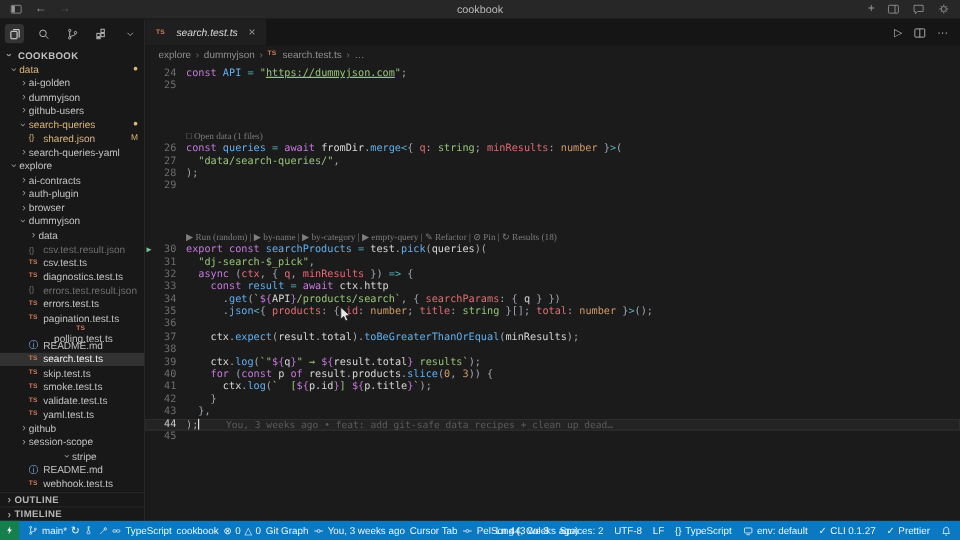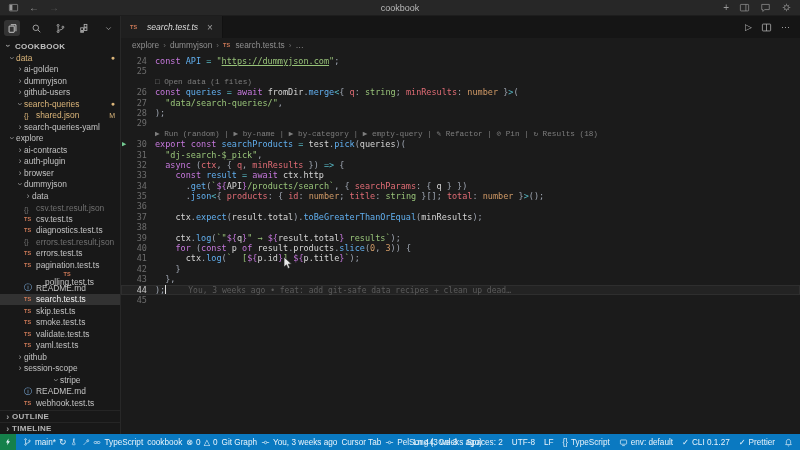--- a/index.html
+++ b/index.html
@@ -64,21 +64,21 @@
   
   .codearea { flex:1; position:relative; padding-top:4px; overflow:hidden;
     font-family:"DejaVu Sans Mono", monospace; font-size:8.5px; }
   .crow { height:10.4px; line-height:10.4px; display:flex; white-space:pre; }
   .crow.cur-line { background:rgba(255,255,255,0.035); box-shadow:inset 0 0 0 1px #2e2e2e; }
   .gut { width:26px; flex:0 0 26px; text-align:right; color:#6d6d6d; position:relative; }
   .crow.cur-line .gut { color:#c8c8c8; }
   .gut .runmark { position:absolute; left:1px; top:0; color:#73c991; font-size:7px; }
   .ct { margin-left:8px; }
   .lensrow { height:10.4px; line-height:10.4px; padding-left:34px; color:#7e7e7e;
-    font-family:Liberation Mono, monospace; font-size:7.7px; white-space:pre; }
+    font-family:Liberation Serif, serif; font-size:7.7px; white-space:pre;margin-top:32px; }
   .tk-kw { color:#c678dd; }
   .tk-vr { color:#61afef; }
   .tk-fn { color:#61afef; }
   .tk-st { color:#98c379; }
   .tk-lk { color:#98c379; text-decoration:underline; }
   .tk-nm { color:#d19a66; }
   .tk-pr { color:#e06c75; }
   .tk-pl { color:#d6d6d6; }
   .tk-pu { color:#9fa6b2; }
   .tk-op { color:#56b6c2; }

